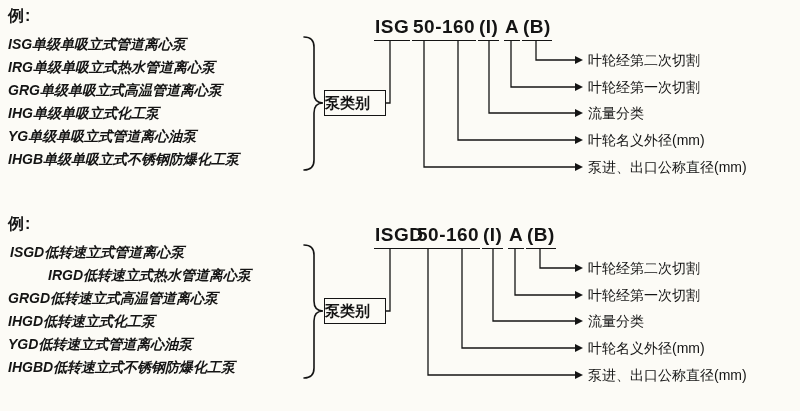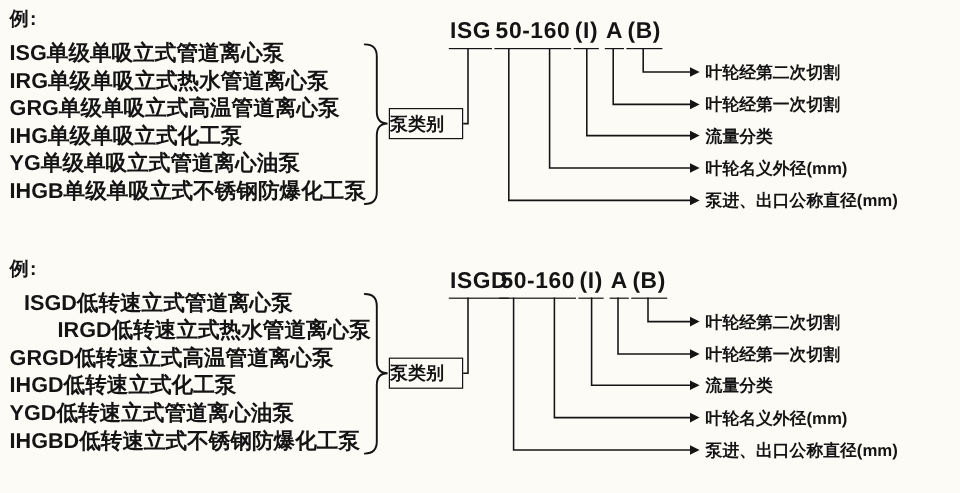--- a/index.html
+++ b/index.html
@@ -5,22 +5,22 @@
   * { margin:0; padding:0; box-sizing:border-box; }
   html,body { background:#e9e9e9; }
   body { font-family:"Liberation Sans","DejaVu Sans",sans-serif; }
   .canvas {
     position:relative; width:800px; height:411px;
     background:var(--paper,#fcfbf6); color:var(--ink,#141414);
     overflow:hidden;
   }
   .abs { position:absolute; white-space:nowrap; }
   .example { font-size:16px; font-weight:700; letter-spacing:1px; }
-  .pump { font-size:18px; font-weight:700; height:18px; line-height:18px; }
-  .callout { font-size:14px; font-weight:700; height:18px; line-height:18px; }
+  .pump { font-size:14px; font-weight:700; height:18px; line-height:18px;font-style:italic; }
+  .callout { font-size:14px; font-weight:400; height:18px; line-height:18px; }
   .codeseg {
     font-size:19px; font-weight:700; letter-spacing:0.5px;
     border-bottom:1.6px solid var(--ink,#141414);
     padding:0 1px 2px 1px;
   }
   .catbox {
     border:1.5px solid var(--ink,#141414);
     width:62px; height:26px;
     display:flex; align-items:center; justify-content:flex-start;
     font-size:15px; font-weight:700;
@@ -88,21 +88,21 @@
   <span class="abs codeseg" style="left:522px; top:16px;">(B)</span>
 
   <div class="abs callout" style="left:588px; top:51px;">叶轮经第二次切割</div>
   <div class="abs callout" style="left:588px; top:78px;">叶轮经第一次切割</div>
   <div class="abs callout" style="left:588px; top:104px;">流量分类</div>
   <div class="abs callout" style="left:588px; top:131px;">叶轮名义外径(mm)</div>
   <div class="abs callout" style="left:588px; top:158px;">泵进、出口公称直径(mm)</div>
 
   <div class="abs example" style="left:8px; top:214px;">例:</div>
 
-  <div class="abs pump" style="left:20px; top:243px;">ISGD低转速立式管道离心泵</div>
+  <div class="abs pump" style="left:10px; top:243px;">ISGD低转速立式管道离心泵</div>
   <div class="abs pump" style="left:8px; top:266px;margin-left:40px;">IRGD低转速立式热水管道离心泵</div>
   <div class="abs pump" style="left:8px; top:289px;">GRGD低转速立式高温管道离心泵</div>
   <div class="abs pump" style="left:8px; top:335px;">YGD低转速立式管道离心油泵</div>
   <div class="abs pump" style="left:8px; top:312px;">IHGD低转速立式化工泵</div>
   <div class="abs pump" style="left:8px; top:358px;">IHGBD低转速立式不锈钢防爆化工泵</div>
 
   <div class="abs catbox" style="left:324px; top:298px;">
     <span>泵类别</span>
   </div>
 

